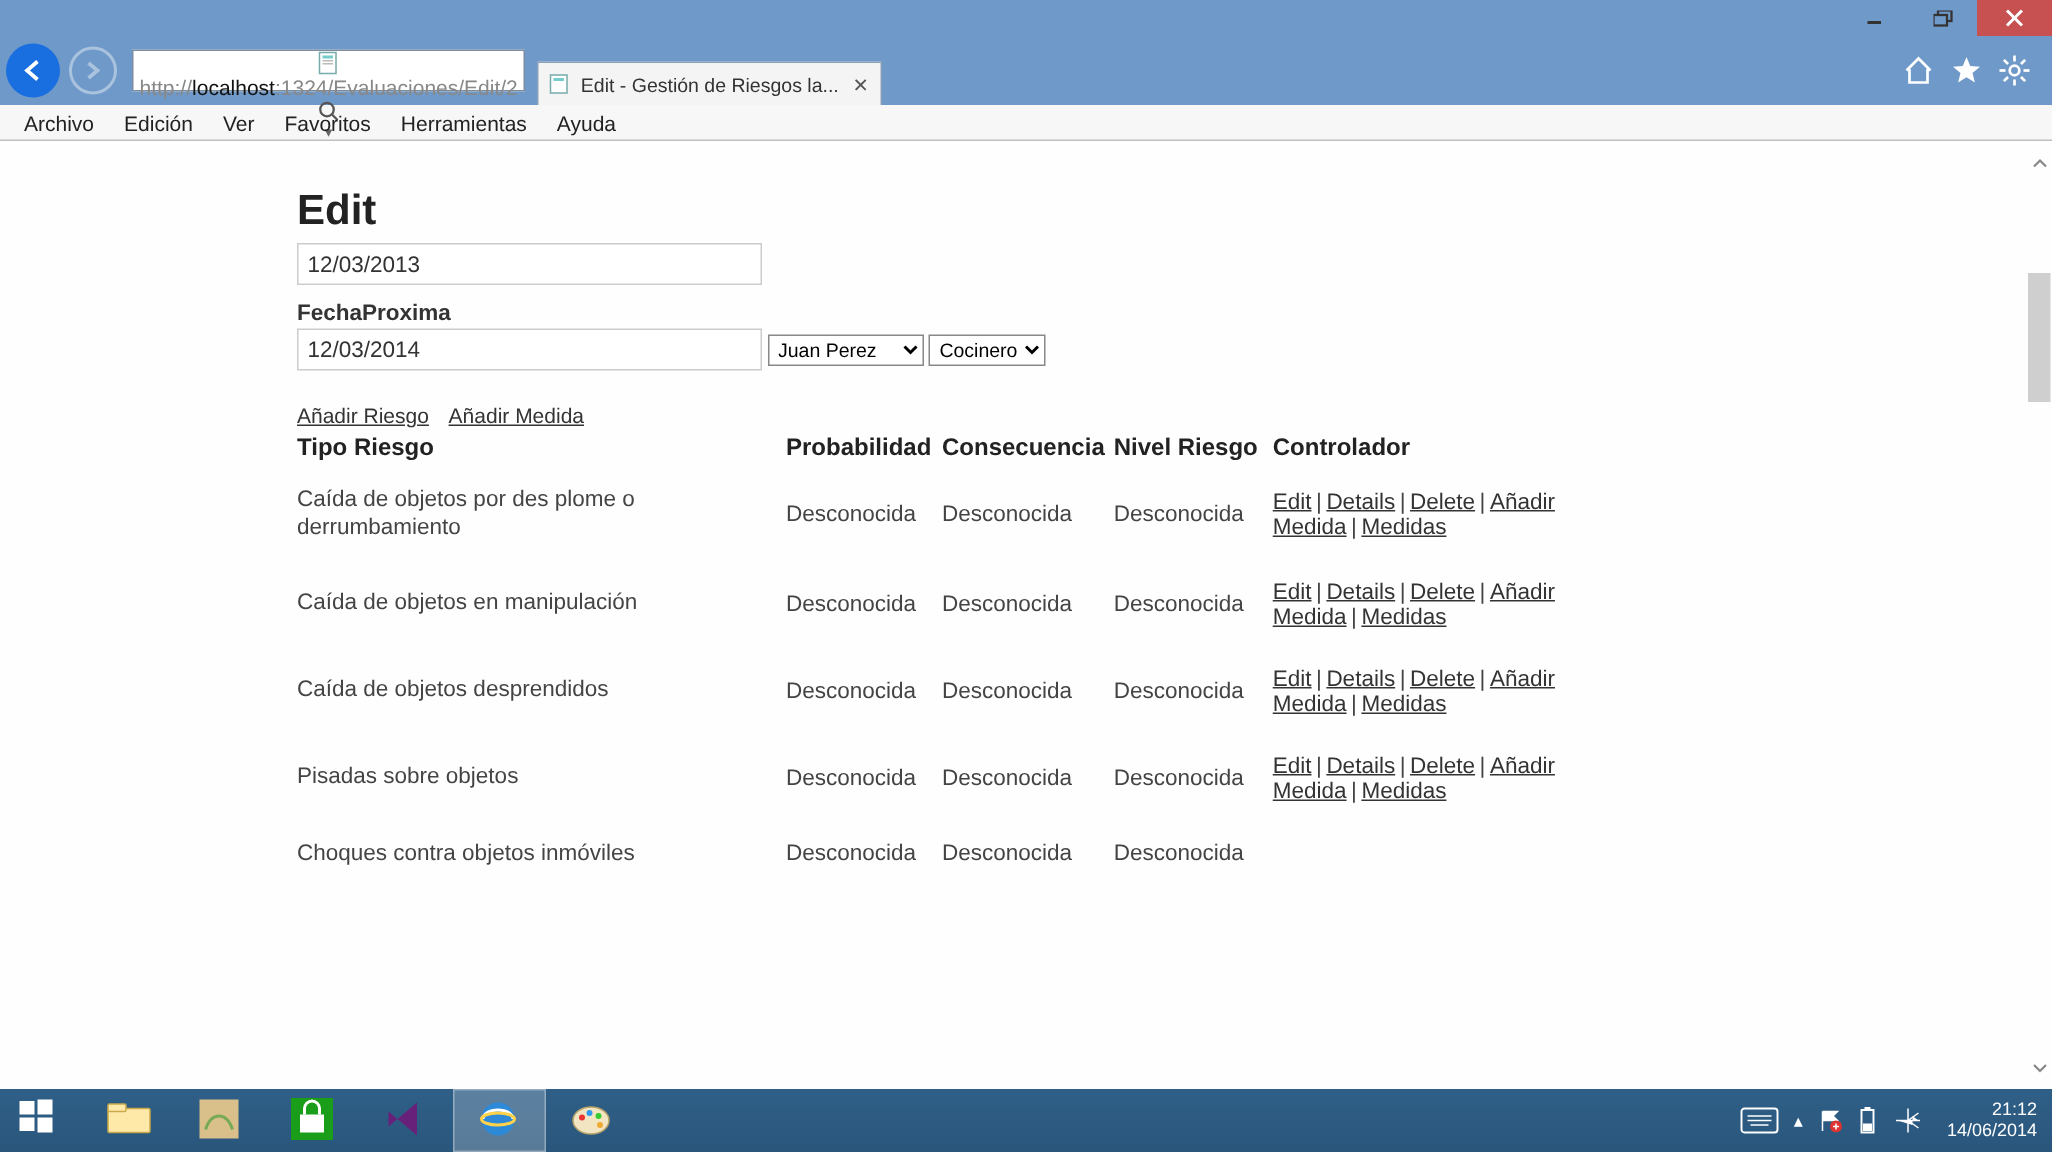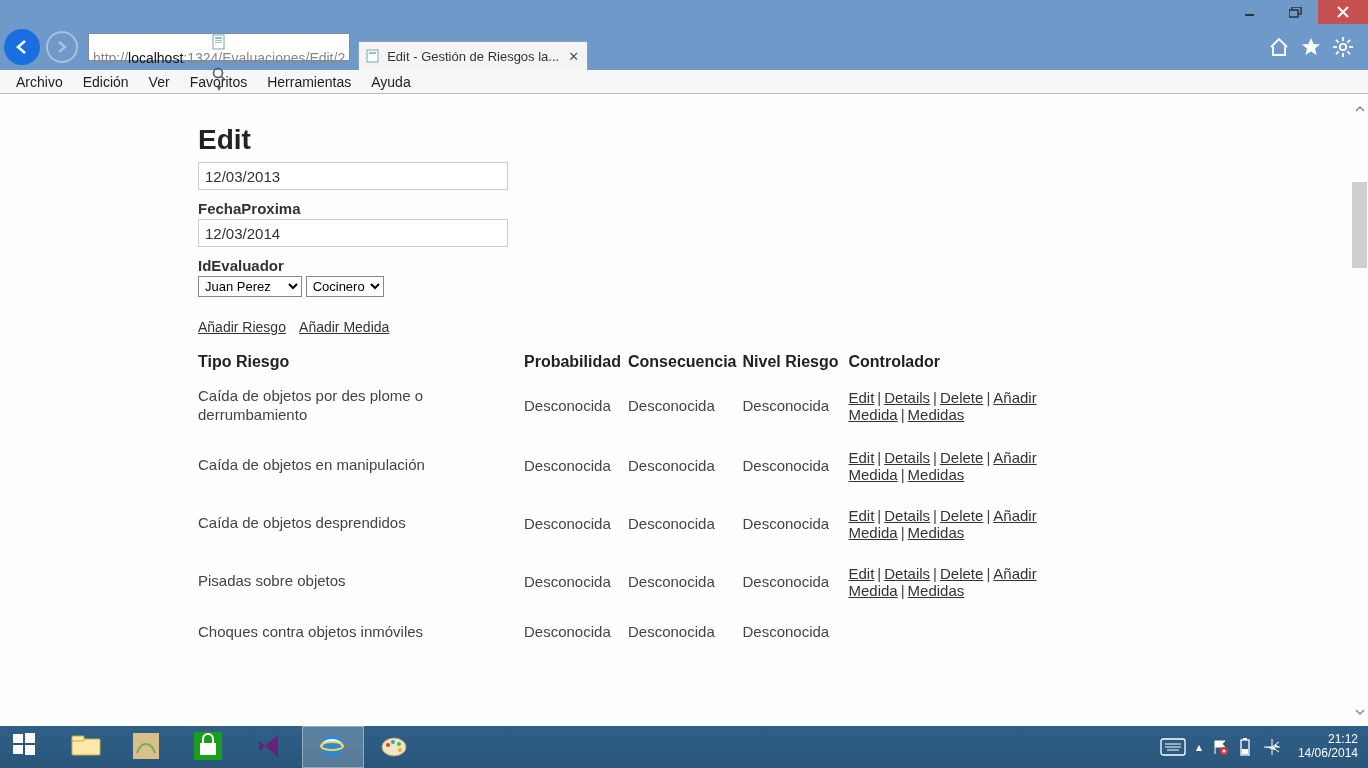--- a/index.html
+++ b/index.html
@@ -50,21 +50,21 @@
   .content { margin-left: 198px; padding-top: 30px; color: #333; width: 1000px; }
   .content h1 { font-size: 28px; font-weight: 700; margin: 0 0 4px 0; color: #222; }
   .field-label { font-weight: 700; font-size: 15px; margin-top: 4px; color: #333; }
   .text-input { width: 310px; height: 28px; border: 1px solid #ccc; padding: 0 6px; font-size: 15px; color: #333; margin-top: 2px; }
   select.page-select { border: 1px solid #888; font-size: 13px; margin-top: 2px; padding: 1px 2px; background: #fff; }
   .save-btn { margin-top: 18px; padding: 7px 16px; background: #e6e6e6; border: 1px solid #999; font-weight: 700; font-size: 15px; color: #333; }
   .links-row { margin-top: 22px; font-size: 14px; }
   .links-row a { color: #333; text-decoration: underline; margin-right: 10px; }
 
   
-  .tbl { margin-top: 14px; border-collapse: collapse; font-size: 14px; }
+  .tbl { margin-top: 1px; border-collapse: collapse; font-size: 14px; }
   .tbl th { text-align: left; font-weight: 700; font-size: 16px; padding: 4px 6px 4px 0; vertical-align: bottom; color: #222; }
   .tbl th.c1 { width: 326px; }
   .tbl th.c2 { width: 104px; }
   .tbl th.c3 { width: 104px; }
   .tbl th.c4 { width: 106px; }
   .tbl th.c5 { width: 260px; }
   .tbl td { padding: 12px 6px 12px 0; vertical-align: middle; color: #444; font-size: 15px; }
   .tbl td.tipo { font-size: 15px; color: #444; line-height: 1.25; max-width: 310px; }
   .tbl td.ctrl a { color: #333; text-decoration: underline; }
   .tbl td.ctrl .sep { padding: 0 3px; color: #444; }
@@ -214,21 +214,20 @@
   </div>
 
   <div class="content">
     <h1>Edit</h1>
 
     <input class="text-input" value="12/03/2013" style="">
 
     <div class="field-label" style="margin-top:10px;">FechaProxima</div>
     <input class="text-input" value="12/03/2014" style="">
 
-    <div class="field-label" style="margin-top:10px;">IdEvaluador</div>
     <select class="page-select" style="width:104px;">
       <option>Juan Perez</option>
     </select>
 
     <select class="page-select" style="width:78px;">
       <option>Cocinero</option>
     </select>
 
 
     <div class="links-row">

